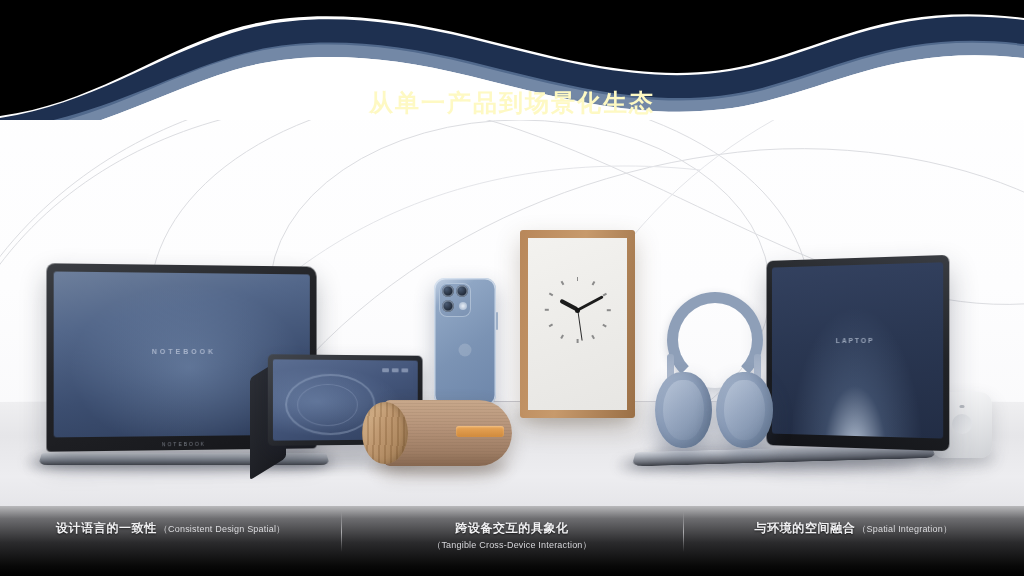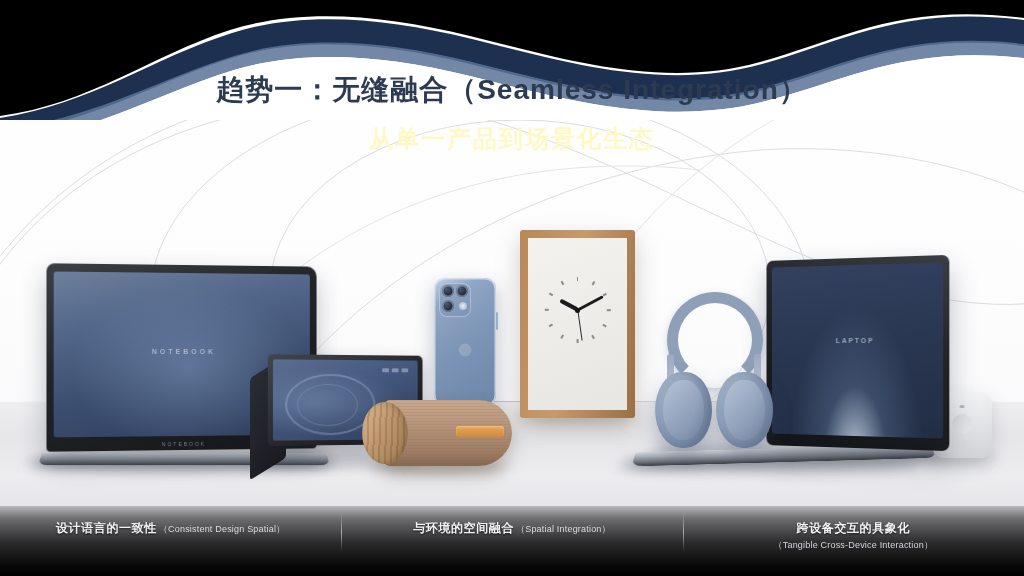--- a/index.html
+++ b/index.html
@@ -455,44 +455,43 @@
   <div class="wave-layer">
     <svg viewBox="0 0 1024 120" preserveAspectRatio="none">
       <path fill="#000000" d="M0,0 H1024 V18 C900,2 840,40 760,62 C660,90 560,58 470,36 C380,14 300,8 230,30 C150,56 90,104 0,116 Z"></path>
       <path fill="#1e3050" d="M0,118 C92,104 152,58 232,33 C302,11 382,17 472,39 C562,61 662,92 762,64 C842,42 902,5 1024,20 V46 C904,32 846,68 764,90 C662,117 560,86 470,64 C380,42 300,37 232,58 C154,82 96,122 0,134 Z"></path>
       <path fill="#5a7396" opacity="0.85" d="M0,130 C96,118 156,80 234,56 C302,35 382,40 472,62 C562,84 662,114 762,88 C844,66 904,30 1024,44 V58 C906,45 848,80 766,101 C664,128 560,98 470,76 C380,54 302,50 234,70 C158,93 98,132 0,144 Z"></path>
       <path fill="#ffffff" d="M0,144 C98,132 158,93 234,70 C302,50 380,54 470,76 C560,98 664,128 766,101 C848,80 906,45 1024,58 V120 H0 Z"></path>
     </svg>
   </div>
 
   <div class="title-block">
-    <div class="title-main">趋势一：无缝融合（Seamless Integration）</div>
     <div class="title-sub">从单一产品到场景化生态</div>
   </div>
 
   <div class="caption-bar">
     <div class="caption-row">
 
       <div class="caption-cell">
         <div class="cap-line">
           <span class="cap-cn">设计语言的一致性</span>
           <span class="cap-en">（Consistent Design Spatial）</span>
         </div>
       </div>
 
       <div class="caption-cell">
         <div class="cap-line">
+          <span class="cap-cn">跨设备交互的具象化</span>
+        </div>
+        <div class="cap-en-block">（Tangible Cross-Device Interaction）</div>
+      </div>
+
+      <div class="caption-cell">
+        <div class="cap-line">
           <span class="cap-cn">与环境的空间融合</span>
           <span class="cap-en">（Spatial Integration）</span>
         </div>
       </div>
 
-      <div class="caption-cell">
-        <div class="cap-line">
-          <span class="cap-cn">跨设备交互的具象化</span>
-        </div>
-        <div class="cap-en-block">（Tangible Cross-Device Interaction）</div>
-      </div>
-
     </div>
   </div>
 
 </div>
 
 </body></html>

